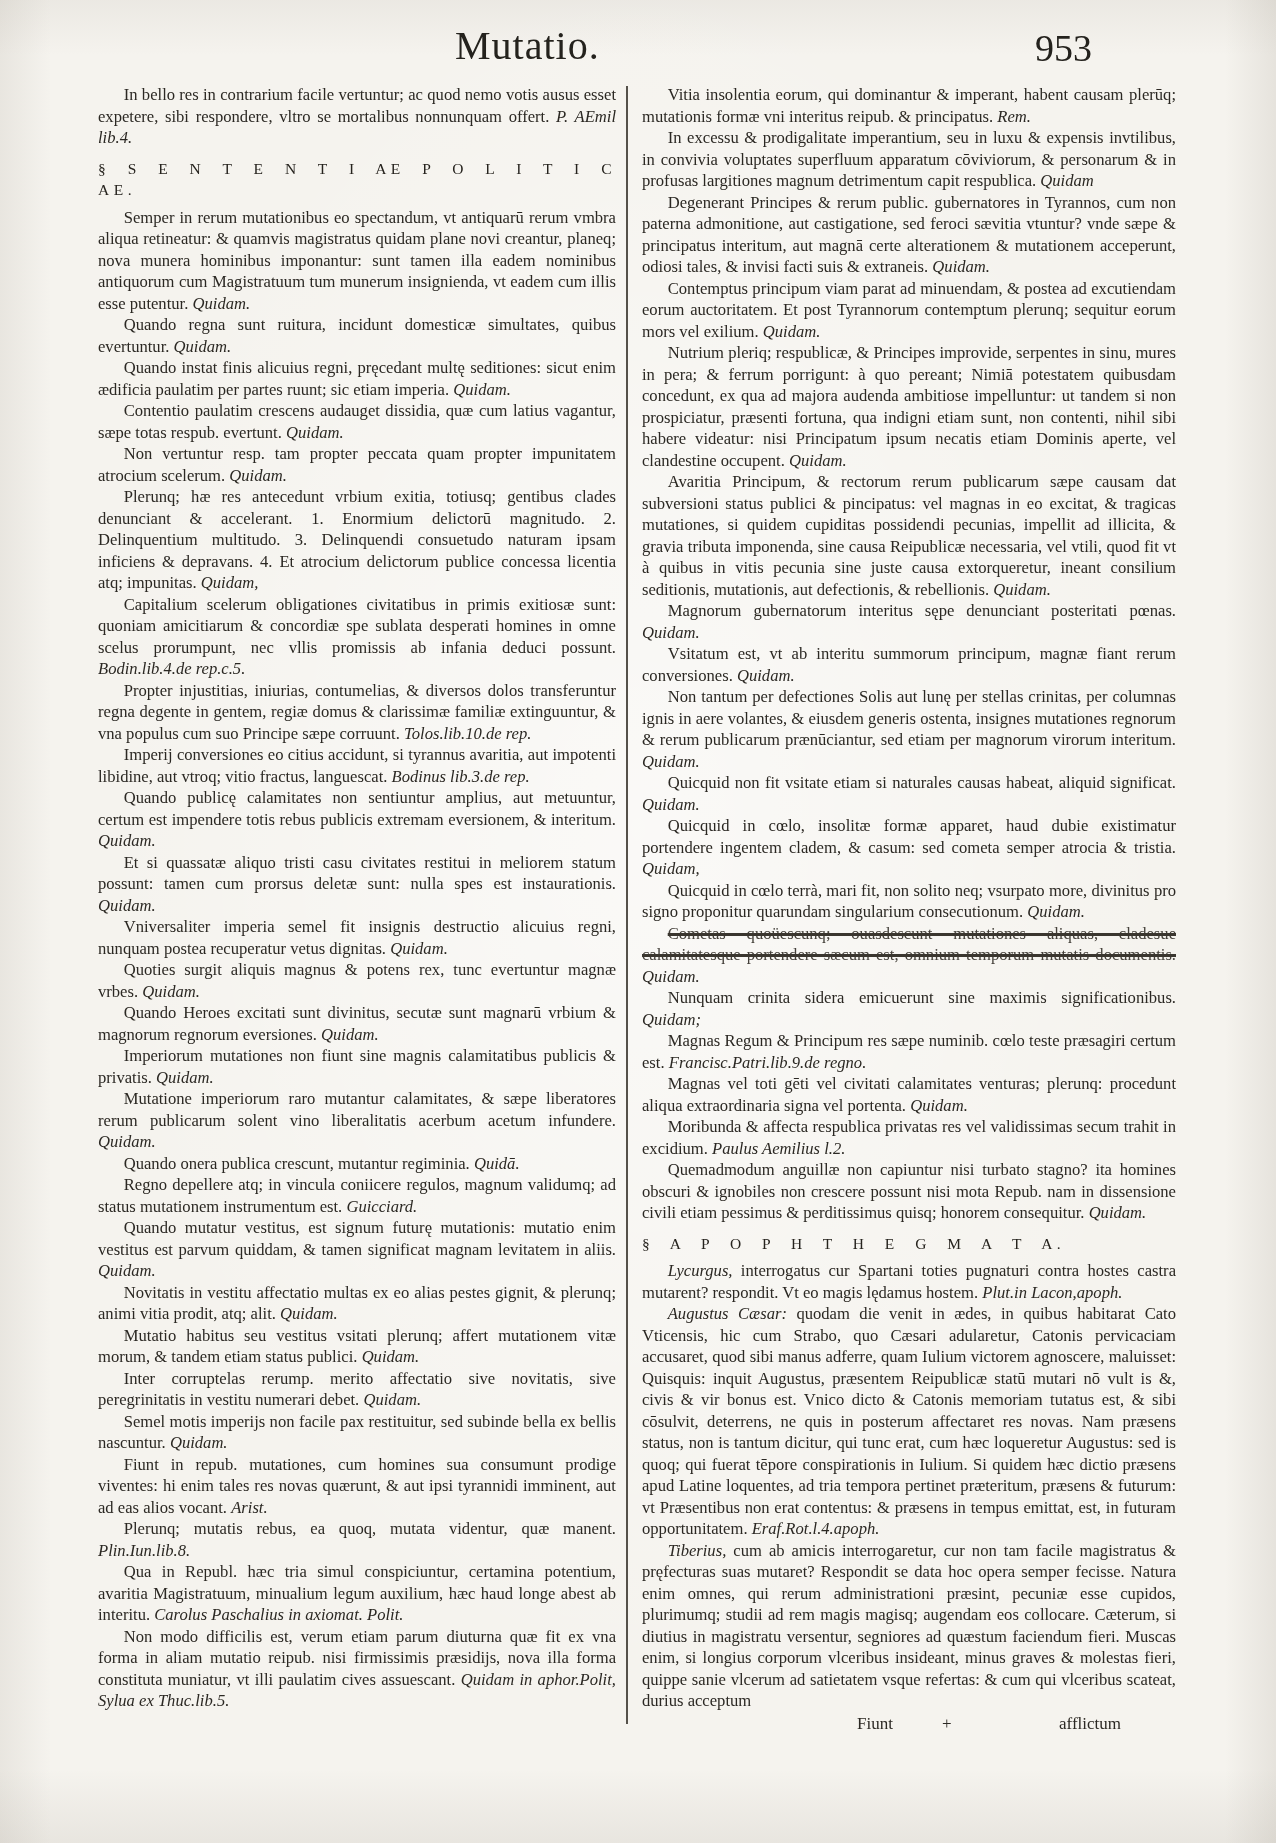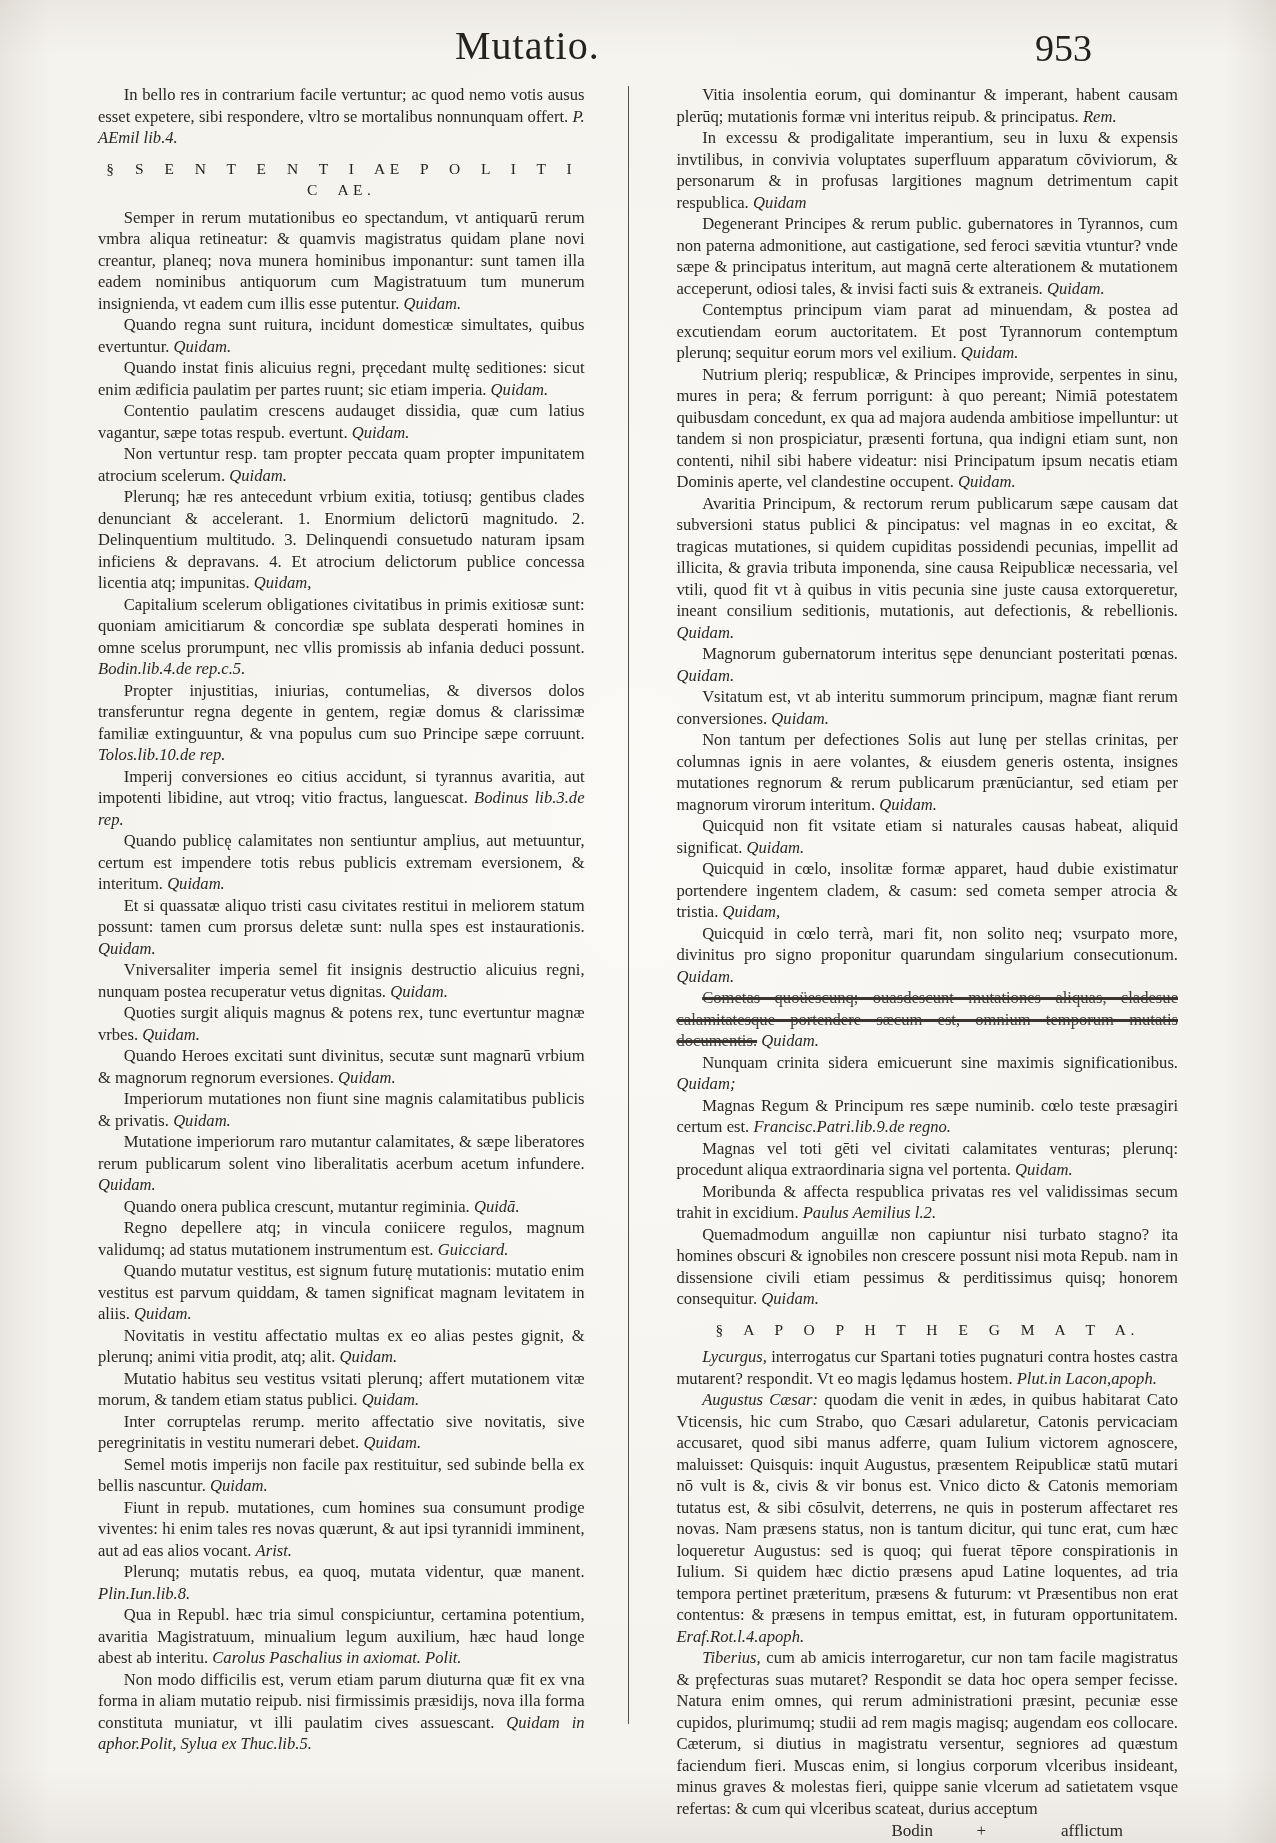--- a/index.html
+++ b/index.html
@@ -25,35 +25,34 @@
     position:absolute;left:455px;top:4px;
     font-size:40px;letter-spacing:1px;color:#24221d;
   }
   .page-number{
     position:absolute;left:1035px;top:8px;
     font-size:38px;color:#24221d;
   }
   .columns{
     position:absolute;top:84px;left:98px;width:1080px;height:1720px;
     display:flex;
-    gap:33px;
   }
   .col{
     text-align:justify;
     font-size:16.6px;line-height:21.5px;
     color:#2b2823;
   }
   .col-left{width:518px;padding-right:10px;}
   .divider{width:2px;background:#55514a;margin:2px 6px 80px 0;}
   .col-right{width:534px;padding-left:8px;}
   .par{margin:0;text-indent:1.55em;}
   .cite{font-style:italic;}
   .lead{font-style:italic;}
   .section-heading{
-    text-align:center;text-indent:0;
+    text-indent:0;
     margin:9px 0 6px 0;
     font-size:15.5px;letter-spacing:4.5px;word-spacing:8px;
     color:#26231e;
   }
   .par.strike .ptext{
     text-decoration:line-through;
     text-decoration-thickness:2.5px;
     text-decoration-color:#3a362f;
     color:#44403a;
   }
@@ -132,18 +131,18 @@
         <p class="par"><span class="ptext">Moribunda &amp; affecta respublica privatas res vel validissimas secum trahit in excidium.</span> <span class="cite">Paulus Aemilius l.2.</span></p>
         <p class="par"><span class="ptext">Quemadmodum anguillæ non capiuntur nisi turbato stagno? ita homines obscuri &amp; ignobiles non crescere possunt nisi mota Repub. nam in dissensione civili etiam pessimus &amp; perditissimus quisq; honorem consequitur.</span> <span class="cite">Quidam.</span></p>
       </div>
     <p class="par section-heading">§ A P O P H T H E G M A T A.</p>
     <div>
         <p class="par"><span class="lead">Lycurgus,</span> <span class="ptext">interrogatus cur Spartani toties pugnaturi contra hostes castra mutarent? respondit. Vt eo magis lędamus hostem.</span> <span class="cite">Plut.in Lacon,apoph.</span></p>
         <p class="par"><span class="lead">Augustus Cæsar:</span> <span class="ptext">quodam die venit in ædes, in quibus habitarat Cato Vticensis, hic cum Strabo, quo Cæsari adularetur, Catonis pervicaciam accusaret, quod sibi manus adferre, quam Iulium victorem agnoscere, maluisset: Quisquis: inquit Augustus, præsentem Reipublicæ statū mutari nō vult is &amp;, civis &amp; vir bonus est. Vnico dicto &amp; Catonis memoriam tutatus est, &amp; sibi cōsulvit, deterrens, ne quis in posterum affectaret res novas. Nam præsens status, non is tantum dicitur, qui tunc erat, cum hæc loqueretur Augustus: sed is quoq; qui fuerat tēpore conspirationis in Iulium. Si quidem hæc dictio præsens apud Latine loquentes, ad tria tempora pertinet præteritum, præsens &amp; futurum: vt Præsentibus non erat contentus: &amp; præsens in tempus emittat, est, in futuram opportunitatem.</span> <span class="cite">Eraf.Rot.l.4.apoph.</span></p>
         <p class="par"><span class="lead">Tiberius,</span> <span class="ptext">cum ab amicis interrogaretur, cur non tam facile magistratus &amp; pręfecturas suas mutaret? Respondit se data hoc opera semper fecisse. Natura enim omnes, qui rerum administrationi præsint, pecuniæ esse cupidos, plurimumq; studii ad rem magis magisq; augendam eos collocare. Cæterum, si diutius in magistratu versentur, segniores ad quæstum faciendum fieri. Muscas enim, si longius corporum vlceribus insideant, minus graves &amp; molestas fieri, quippe sanie vlcerum ad satietatem vsque refertas: &amp; cum qui vlceribus scateat, durius acceptum</span></p>
       </div>
     <div class="colophon-row">
-      <span class="signature-mark">Bodin</span>
+      <span class="signature-mark">Fiunt</span>
       <span class="signature-symbol">+</span>
       <span class="catchword">afflictum</span>
     </div>
   </div>
 </div>
 
 </body></html>

